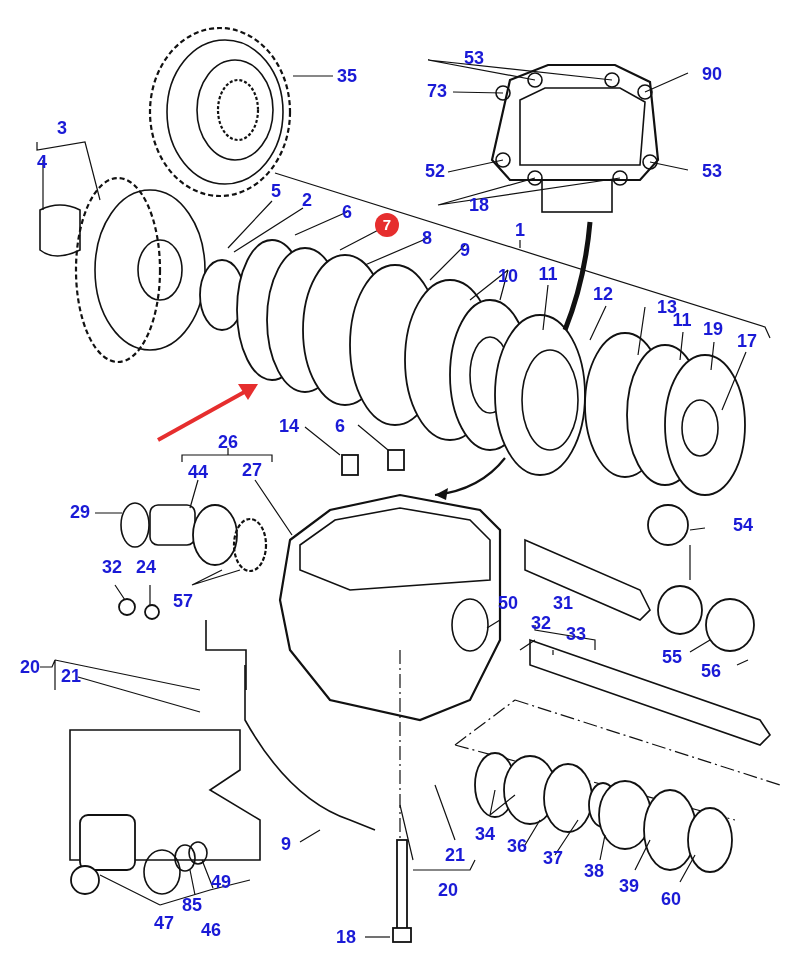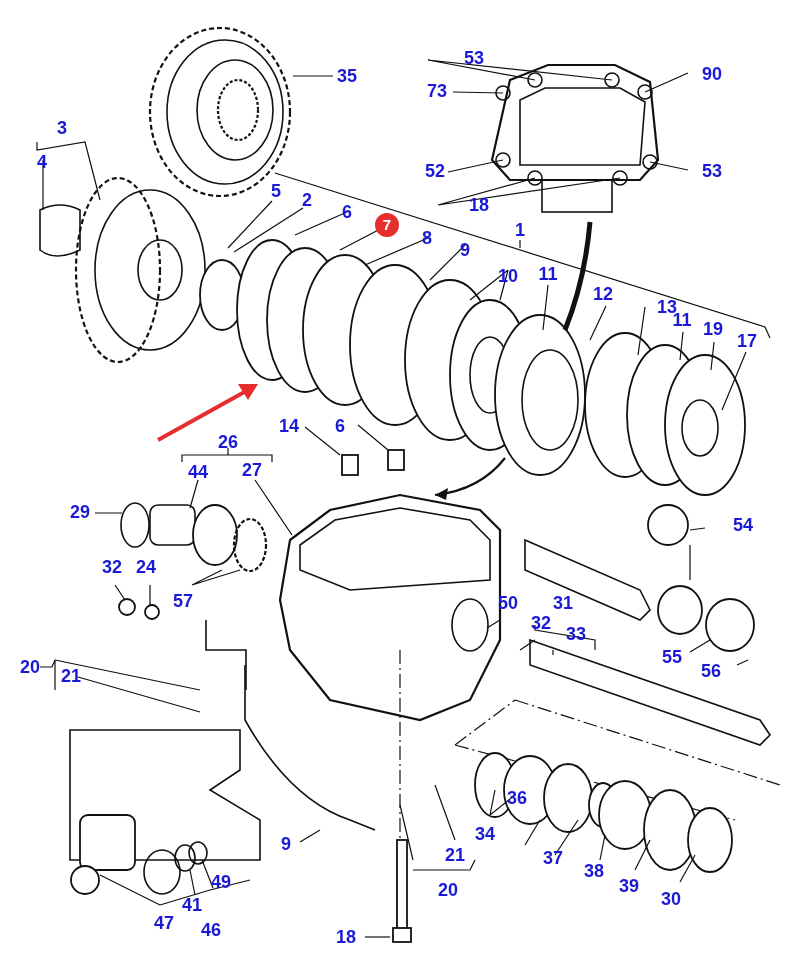--- a/index.html
+++ b/index.html
@@ -183,23 +183,23 @@
 <span class="lbl" style="left:672px;top:657px">55</span>
 <span class="lbl" style="left:711px;top:671px">56</span>
 
 <span class="lbl" style="left:30px;top:667px">20</span>
 <span class="lbl" style="left:71px;top:676px">21</span>
 <span class="lbl" style="left:286px;top:844px">9</span>
 <span class="lbl" style="left:455px;top:855px">21</span>
 <span class="lbl" style="left:448px;top:890px">20</span>
 <span class="lbl" style="left:346px;top:937px">18</span>
 <span class="lbl" style="left:221px;top:882px">49</span>
-<span class="lbl" style="left:192px;top:905px">41</span>
+<span class="lbl" style="left:192px;top:905px">85</span>
 <span class="lbl" style="left:164px;top:923px">47</span>
 <span class="lbl" style="left:211px;top:930px">46</span>
 
 <span class="lbl" style="left:485px;top:834px">34</span>
-<span class="lbl" style="left:517px;top:798px">36</span>
+<span class="lbl" style="left:517px;top:846px">36</span>
 <span class="lbl" style="left:553px;top:858px">37</span>
 <span class="lbl" style="left:594px;top:871px">38</span>
 <span class="lbl" style="left:629px;top:886px">39</span>
-<span class="lbl" style="left:671px;top:899px">30</span>
+<span class="lbl" style="left:671px;top:899px">60</span>
 </div>
 
 </body></html>

